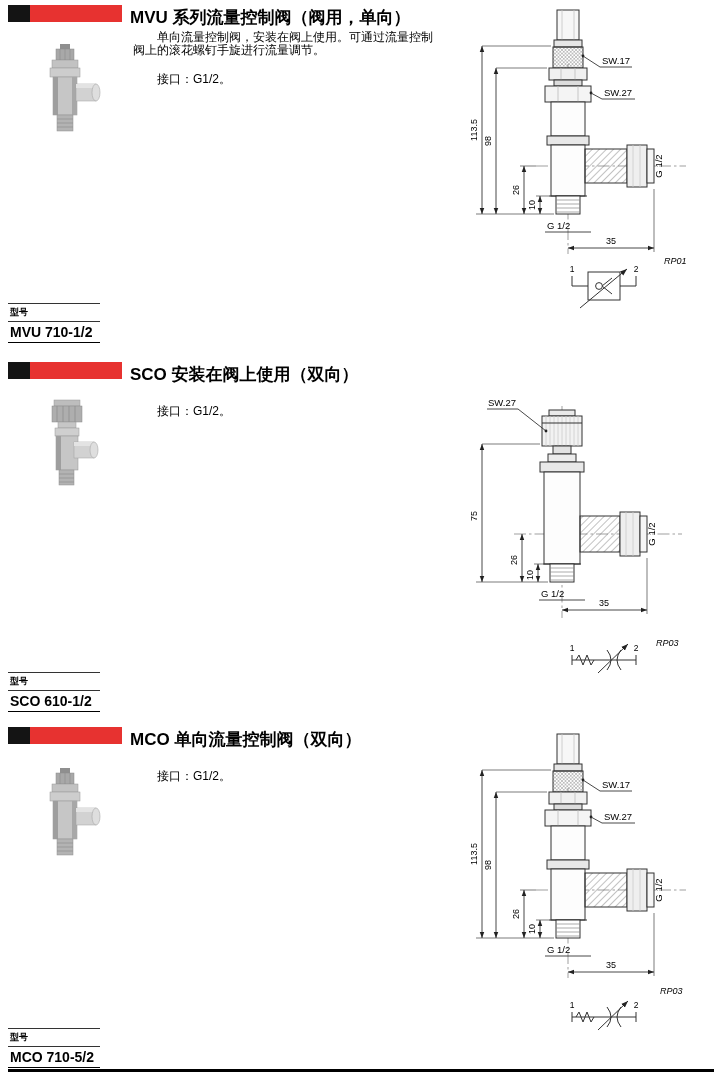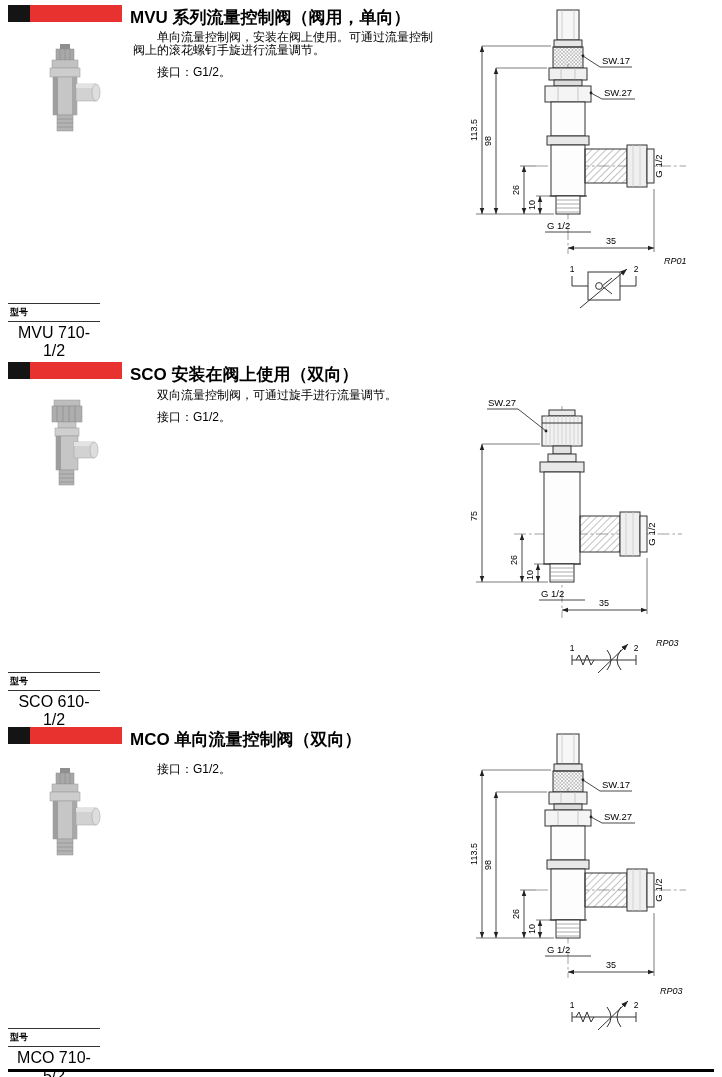--- a/index.html
+++ b/index.html
@@ -5,27 +5,27 @@
   *{margin:0;padding:0;box-sizing:border-box}
   html,body{background:#fff}
   body{width:722px;height:1077px;position:relative;overflow:hidden;
        font-family:"Liberation Sans","DejaVu Sans",sans-serif;color:#000}
   .header-bar{position:absolute;left:8px;height:17px;width:114px;display:flex}
   .hb-black{width:22px;height:100%;background:var(--bar_black,#141414)}
   .hb-red{flex:1;height:100%;background:var(--accent_red,#e73230)}
   .section-title{position:absolute;font-size:17px;font-weight:700;white-space:nowrap}
   .desc{position:absolute;width:302px;font-size:12px;line-height:13px}
   .desc .body-text{text-indent:2em}
-  .port-line{margin-top:9px;padding-left:2em}
+  .port-line{margin-top:16px;padding-left:2em}
   .photo{position:absolute}
   .drawing{position:absolute}
   .model-table{position:absolute;width:92px;border-collapse:collapse}
   .model-table th{font-weight:700;font-size:9px;text-align:left;padding:2px 2px;
                   border-top:1px solid #333;border-bottom:1px solid #333}
-  .model-table td{font-weight:400;font-size:16px;text-align:center;padding:2px 2px;
+  .model-table td{font-weight:700;font-size:14px;text-align:left;padding:2px 2px;
                   border-bottom:1.5px solid #000}
   .footer-rule{position:absolute;left:8px;top:1069px;width:706px;height:3px;background:#000}
   svg text{font-family:"Liberation Sans","DejaVu Sans",sans-serif}
   .cl{stroke:#777;stroke-width:.7;stroke-dasharray:12 3 2.5 3;fill:none}
   .dl{stroke:#333;stroke-width:.9;fill:none}
   .ext{stroke:#444;stroke-width:.7;fill:none}
   .sym{stroke:#333;stroke-width:1;fill:none}
   .dim{font-size:9px;fill:#000}
   .lbl{font-size:9.5px;fill:#000}
   .ref{font-size:9px;font-style:italic;fill:#000}
@@ -162,21 +162,20 @@
     </tbody>
 </table>
 
 <div class="header-bar" style="top:362px">
   <span class="hb-black"></span>
   <span class="hb-red"></span>
 </div>
 <h2 class="section-title" style="left:130px;top:363px">SCO 安装在阀上使用（双向）</h2>
 
 <div class="desc" style="left:133px;top:389px">
-  <p class="body-text">双向流量控制阀，可通过旋手进行流量调节。</p>
   <p class="port-line">接口：G1/2。</p>
 </div>
 
 <div class="photo" style="left:24px;top:398px">
   <svg width="85" height="98" viewBox="0 0 85 98">
     <rect x="30" y="2" width="26" height="6" fill="#bdbdbd" stroke="#999" stroke-width="0.5"></rect>
     <rect x="28" y="8" width="30" height="16" fill="#aeaeae" stroke="#8a8a8a" stroke-width="0.5"></rect>
     <line x1="33" y1="8" x2="33" y2="24" stroke="#8a8a8a" stroke-width="0.7"></line>
     <line x1="39" y1="8" x2="39" y2="24" stroke="#8a8a8a" stroke-width="0.7"></line>
     <line x1="45" y1="8" x2="45" y2="24" stroke="#8a8a8a" stroke-width="0.7"></line>

